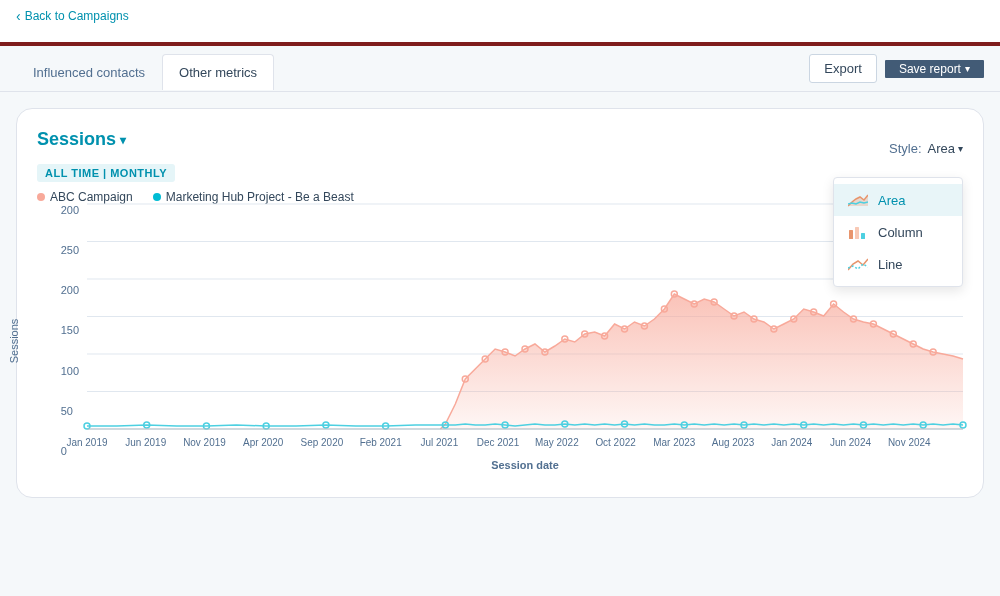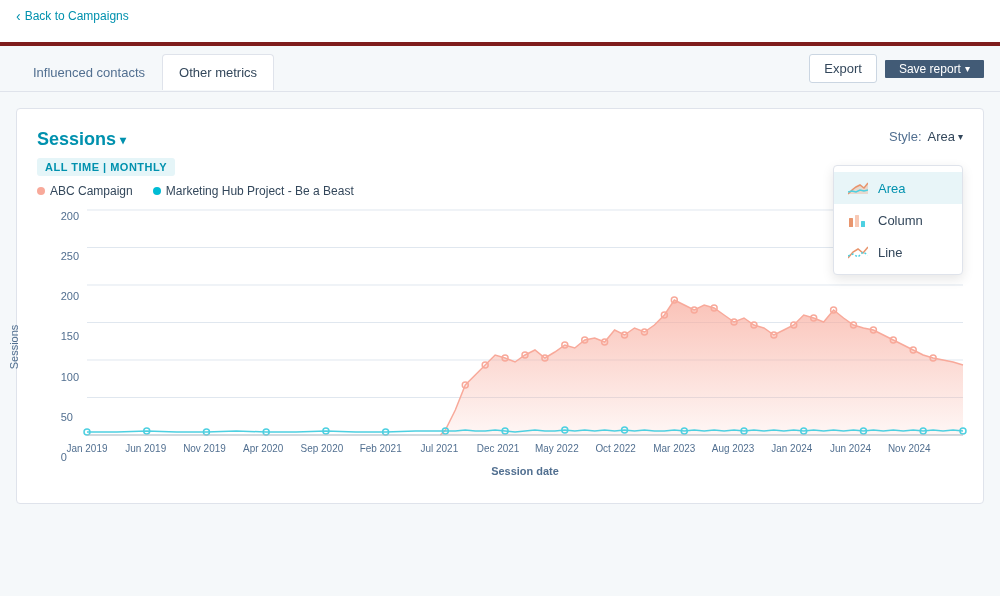--- a/index.html
+++ b/index.html
@@ -18,32 +18,32 @@
     .tab-bar { background: #f5f8fa; border-bottom: 1px solid #dfe3eb; padding: 0 16px; display: flex; align-items: center; justify-content: space-between; }
     .tabs { display: flex; gap: 0; }
     .tab { padding: 10px 16px; font-size: 13px; cursor: pointer; border: 1px solid transparent; border-bottom: none; color: #516f90; background: transparent; border-radius: 4px 4px 0 0; margin-top: 6px; }
     .tab.active { background: #fff; border-color: #dfe3eb; color: #33475b; font-weight: 500; }
     .tab-actions { display: flex; gap: 8px; align-items: center; padding: 8px 0; }
     .btn-export { background: #fff; border: 1px solid #cbd6e2; color: #33475b; padding: 6px 14px; border-radius: 3px; cursor: pointer; font-size: 13px; }
     .btn-save { background: #425b76; color: #fff; border: none; padding: 2px 14px; border-radius: 1px; cursor: pointer; font-size: 12px; display: inline-flex; align-items: center; gap: 4px; }
     .btn-save::after { content: '▾'; font-size: 10px; }
 
     .main-content { padding: 16px; }
-    .chart-card { background: #fff; border: 1px solid #dfe3eb; border-radius: 4px; padding: 20px; position: relative; }
+    .chart-card { background: #fff; border: 1px solid #dfe3eb; border-radius: 16px; padding: 20px; position: relative; }
 
     .chart-header { display: flex; justify-content: space-between; align-items: flex-start; margin-bottom: 8px; }
     .chart-title { font-size: 18px; font-weight: 700; color: #0091ae; display: inline-flex; align-items: center; gap: 4px; cursor: pointer; }
     .chart-title::after { content: '▾'; font-size: 12px; }
-    .style-control { display: flex; align-items: center; gap: 6px; font-size: 13px; color: #516f90; position: relative; }
+    .style-control { display: flex; align-items: center; gap: 6px; font-size: 13px; color: #516f90; position: relative; margin-top: 12px; }
     .style-value { color: #33475b; font-weight: 500; cursor: pointer; display: inline-flex; align-items: center; gap: 3px; }
     .style-value::after { content: '▾'; font-size: 10px; }
 
     .time-badge { background: #e5f5f8; color: #0091ae; font-size: 11px; font-weight: 700; padding: 3px 8px; border-radius: 3px; display: inline-block; margin-bottom: 8px; letter-spacing: 0.5px; }
 
-    .legend { display: flex; gap: 20px; margin-bottom: 12px; font-size: 12px; }
+    .legend { display: flex; gap: 20px; font-size: 12px; }
     .legend-item { display: flex; align-items: center; gap: 5px; }
     .legend-dot { width: 8px; height: 8px; border-radius: 50%; }
     .y-axis-label { position: absolute; left: -45px; top: 50%; transform: translateY(-50%) rotate(-90deg); font-size: 11px; color: #516f90; white-space: nowrap; }
 
     .dropdown-menu { position: absolute; top: 36px; right: 0; background: #fff; border: 1px solid #dfe3eb; border-radius: 4px; box-shadow: 0 4px 12px rgba(0,0,0,0.1); z-index: 100; min-width: 130px; padding: 6px 0; }
     .dropdown-item { display: flex; align-items: center; gap: 10px; padding: 8px 14px; cursor: pointer; font-size: 13px; color: #33475b; }
     .dropdown-item.selected { background: #e8f5f8; color: #0091ae; font-weight: 500; }
     .dropdown-icon { width: 20px; height: 16px; display: flex; align-items: center; justify-content: center; }
 
     svg.chart-svg { width: 100%; height: 100%; overflow: visible; }

